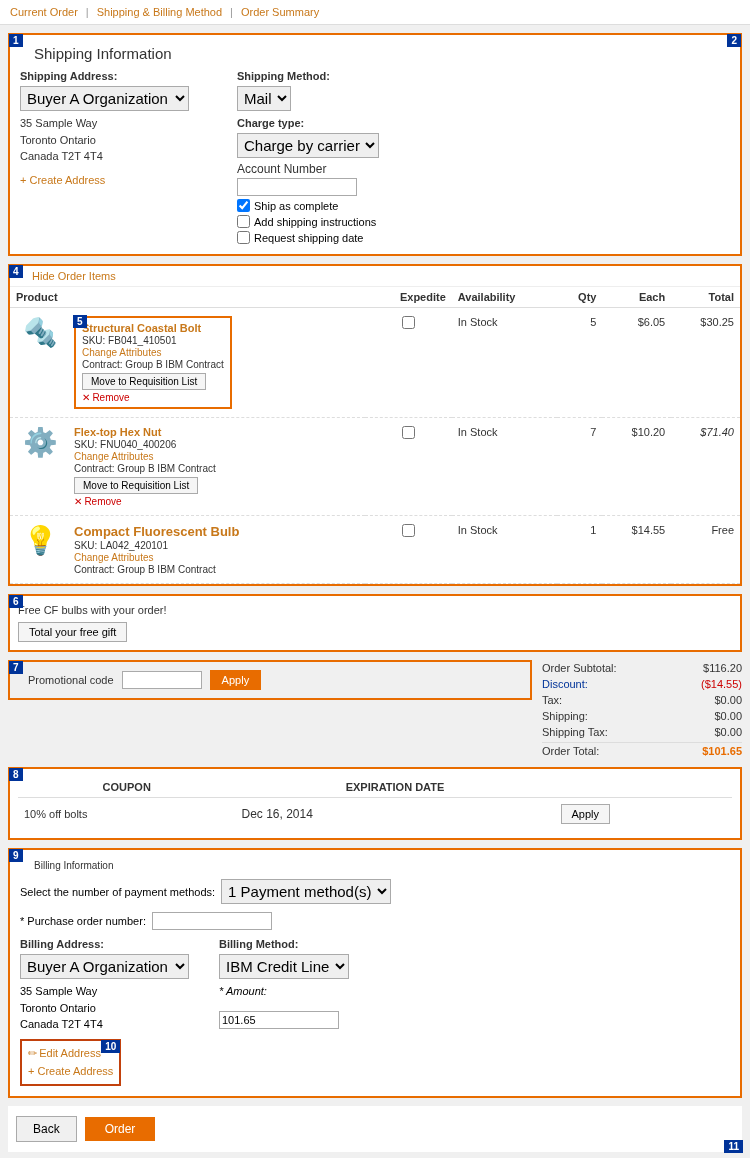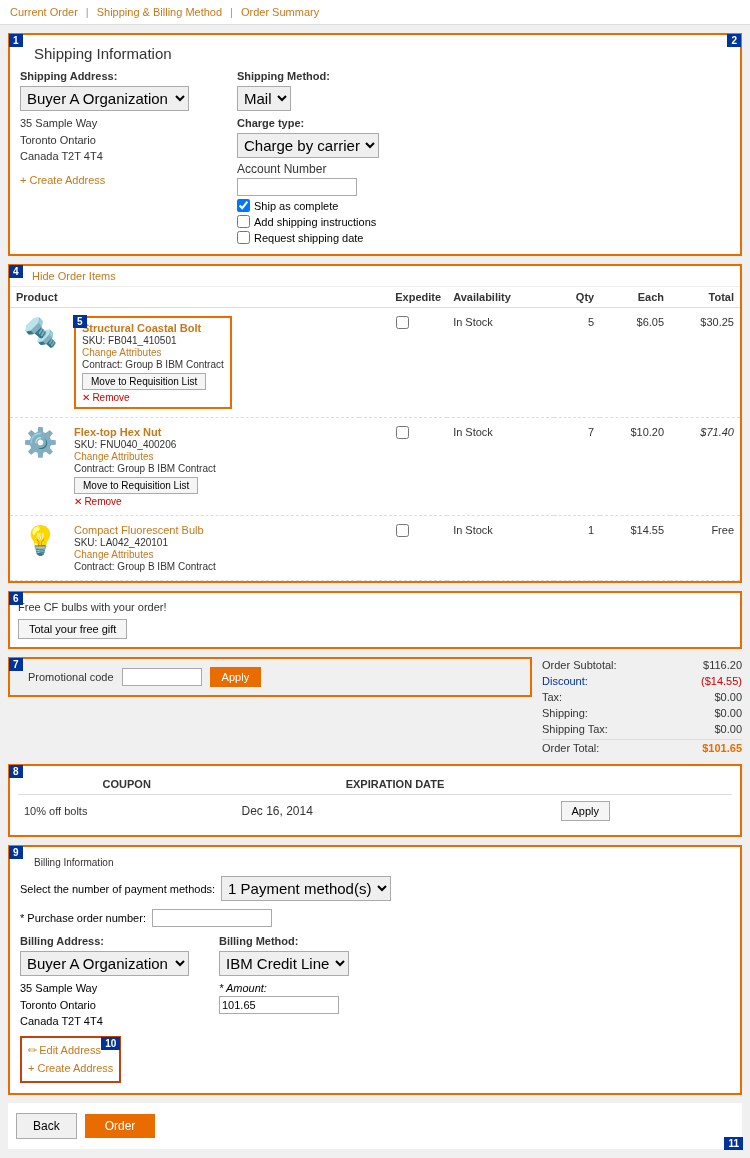--- a/index.html
+++ b/index.html
@@ -214,21 +214,21 @@
     <td style="text-align:right; vertical-align:top; padding:8px 6px; font-size:11px;font-style:italic;">$71.40</td>
   </tr>
         <tr style="border-bottom: 1px dashed rgb(221, 221, 221);">
           <td style="vertical-align:top; padding:8px 6px;">
     <div style="display:flex; gap:8px; align-items:flex-start;">
       <div style="font-size:28px; min-width:50px; text-align:center;">💡</div>
       <div>
         <div style="position:relative; display:inline-block;">
           
           <div style="">
-            <span style="color:#c8781a; font-weight:normal; font-size:11px; cursor:pointer;">Compact Fluorescent Bulb</span><br>
+            <span style="color:#c8781a; font-weight:bold; font-size:13px; cursor:pointer;">Compact Fluorescent Bulb</span><br>
             <span style="font-size:10px; color:#333;">SKU: LA042_420101</span><br>
             <span style="color:#c8781a; font-size:10px; cursor:pointer;">Change Attributes</span><br>
             <span style="font-size:10px; color:#333;">Contract: Group B IBM Contract</span>
             
             
           </div>
         </div>
       </div>
     </div>
   </td>
@@ -353,21 +353,21 @@
     <div class="billing-method-col">
       <div class="field-label">Billing Method:</div>
       <div style="margin-bottom:4px;">
         <select>
           <option>IBM Credit Line</option>
         </select>
       </div>
       <div class="amount-row">
         <span>* Amount:</span>
       </div>
-      <div style="margin-top:2px;">
+      <div style="margin-top:14px;">
         <input type="text" style="width: 120px;" value="101.65">
       </div>
     </div>
   </div>
 </div>
 
 <div style="display:flex; align-items:center; padding:10px 8px; background:#fff; margin:8px; position:relative;">
   <button class="btn-back">Back</button>
   <button class="btn-order">Order</button>
   <span style="position:absolute; bottom:-1px; right:-1px; background:#003399; color:#fff; font-size:10px; font-weight:bold; padding:1px 4px;">11</span>

